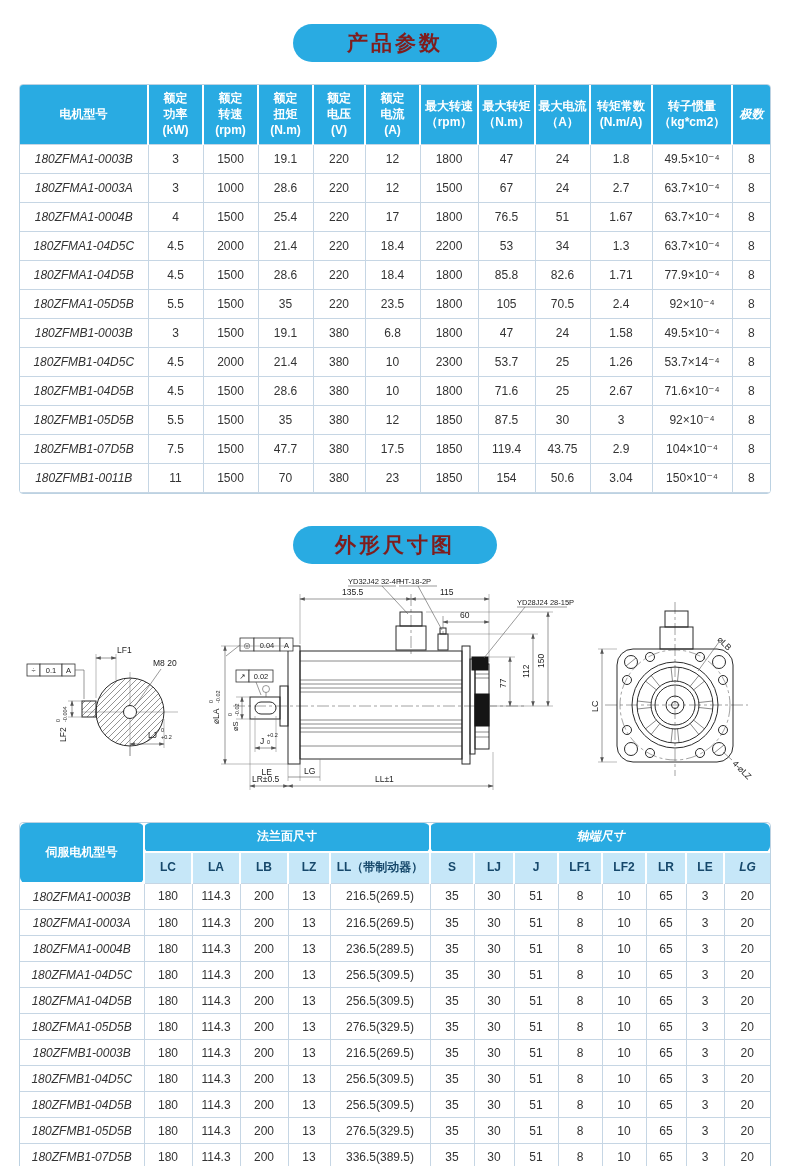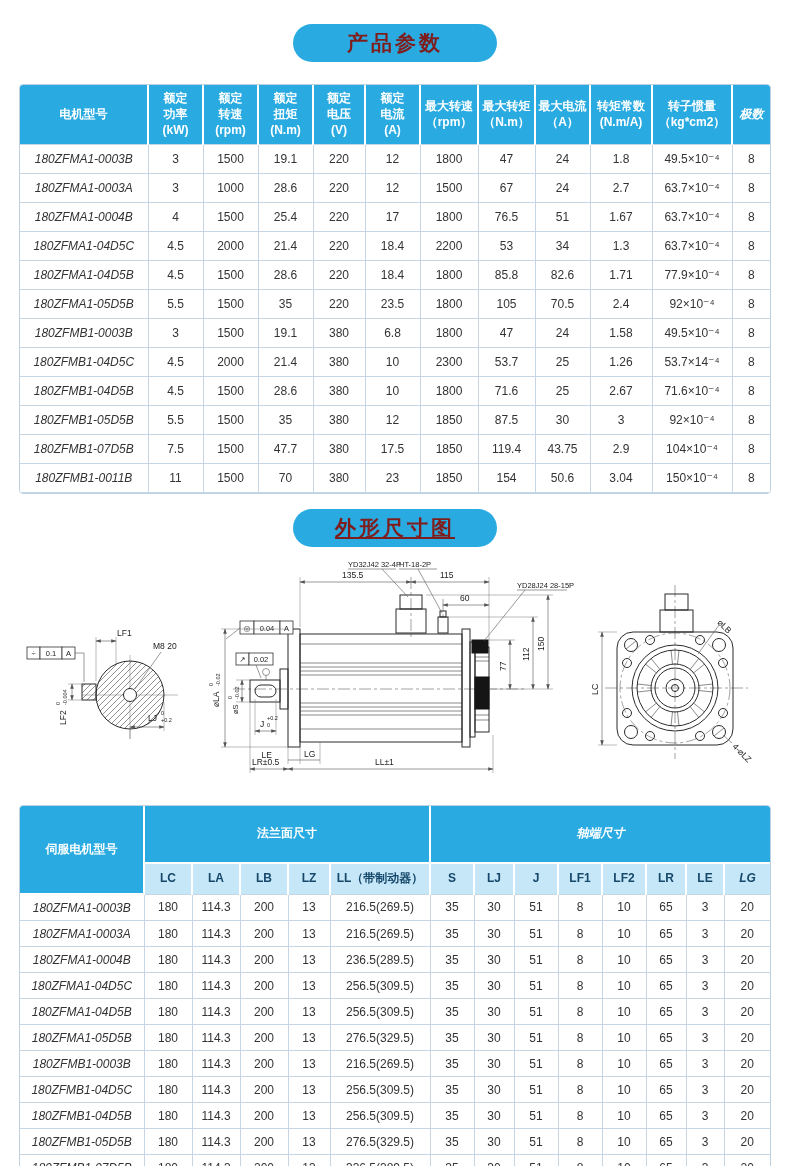--- a/index.html
+++ b/index.html
@@ -1,29 +1,29 @@
 <!DOCTYPE html>
 <html><head>
 <meta charset="utf-8">
 <style>
   html,body{margin:0;padding:0;background:#fff;}
   body{width:790px;font-family:"Liberation Sans","DejaVu Sans",sans-serif;}
   .page{width:790px;height:1166px;overflow:hidden;position:relative;background:#fff;}
 
   .badge{width:204px;height:38px;margin:24px auto 0;background:#29abe2;border-radius:19px;
          color:#7f1d1d;font-size:21px;font-weight:bold;text-align:center;line-height:38px;letter-spacing:3px;}
-  .badge2{margin-top:15px;text-decoration:underline;}
+  .badge2{margin-top:32px;}
 
   .tbl-wrap{width:750px;margin:22px auto 0;border:1px solid #bcd2e2;border-radius:4px;overflow:hidden;}
   .tbl-wrap2{margin-top:6px;}
   table{border-collapse:collapse;width:100%;table-layout:fixed;}
   th{background:#29abe2;color:#fff;font-size:12px;font-weight:bold;text-align:center;
      white-space:pre-line;line-height:1.35;padding:5px 1px;border-right:2px solid #fff;}
   th:last-child{border-right:none;font-style:italic;}
-  tr.grp th{border-bottom:2px solid #fff;height:24px;padding:16px 1px;}
+  tr.grp th{border-bottom:2px solid #fff;height:24px;padding:2px 1px;border-radius:6px;}
   tr.sub th{background:#c6e7f8;color:#16486b;height:26px;padding:2px 1px;font-size:12px;}
   td{border:1px solid #c6d6e4;font-size:12px;color:#333;text-align:center;height:28px;padding:0 2px;
      background:#fff;overflow:hidden;}
   .t2 td{height:25px;}
   tbody tr td:first-child{border-left:none;font-style:italic;}
   tbody tr td:last-child{border-right:none;}
 
   .drawing-wrap{width:750px;margin:10px auto 0;}
   svg text{fill:#222;}
   .dt{font-size:8.5px;}

